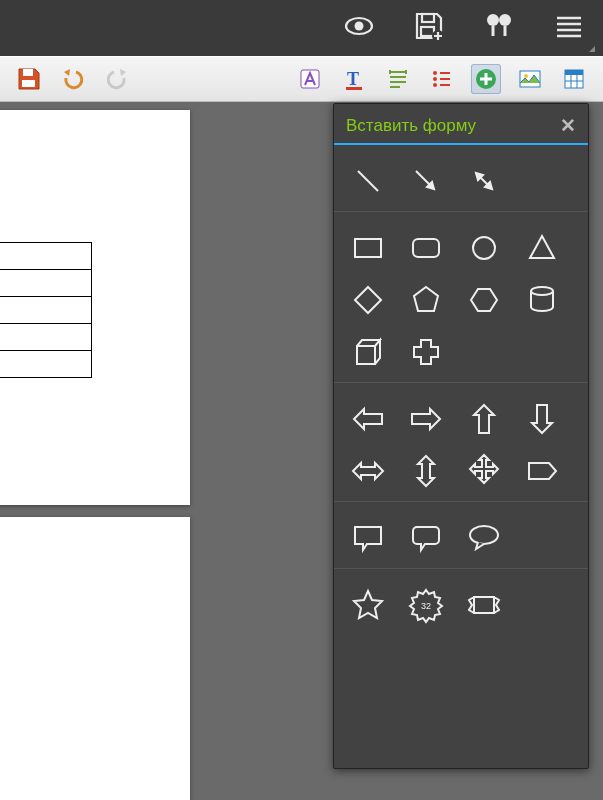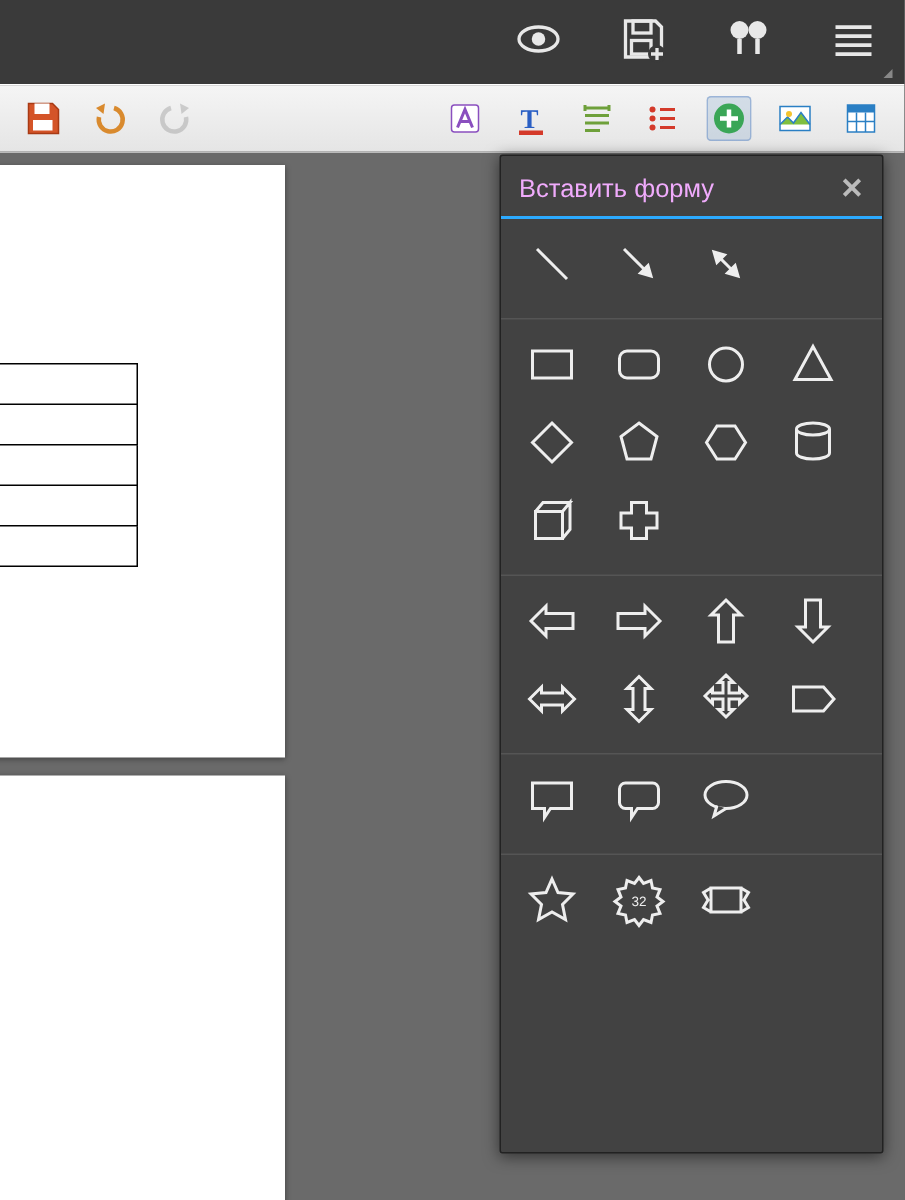--- a/index.html
+++ b/index.html
@@ -85,39 +85,39 @@
     color: #eee;
     display: flex;
     flex-direction: column;
   }
   .panel-header {
     display: flex;
     align-items: center;
     padding: 10px 12px 6px 12px;
     border-bottom: 2px solid #2caaff;
   }
-  .panel-title { flex: 1; font-size: 17px; color: #f0abfc; font-weight: 400; }
+  .panel-title { flex: 1; font-size: 17px; color: #84cc16; font-weight: 400; }
   .panel-close { font-size: 19px; color: #bbb; cursor: pointer; font-weight: bold; }
 
   .shape-group {
     padding: 10px 8px;
     border-bottom: 1px solid #555;
   }
   .shape-group:last-child { border-bottom: none; }
   .shape-row {
     display: flex;
     gap: 6px;
     margin-bottom: 6px;
   }
   .shape-row:last-child { margin-bottom: 0; }
   .shape-cell {
     width: 52px;
     height: 46px;
     display: flex;
-    align-items: flex-start;
+    align-items: flex-end;
     justify-content: center;
   }
   .shape-cell svg { stroke: #eee; stroke-width: 2; fill: none; }
 
   .topbar-corner {
     position:absolute;
     right:8px; top:46px;
     width:0; height:0;
     border-left:6px solid transparent;
     border-bottom:6px solid #888;

